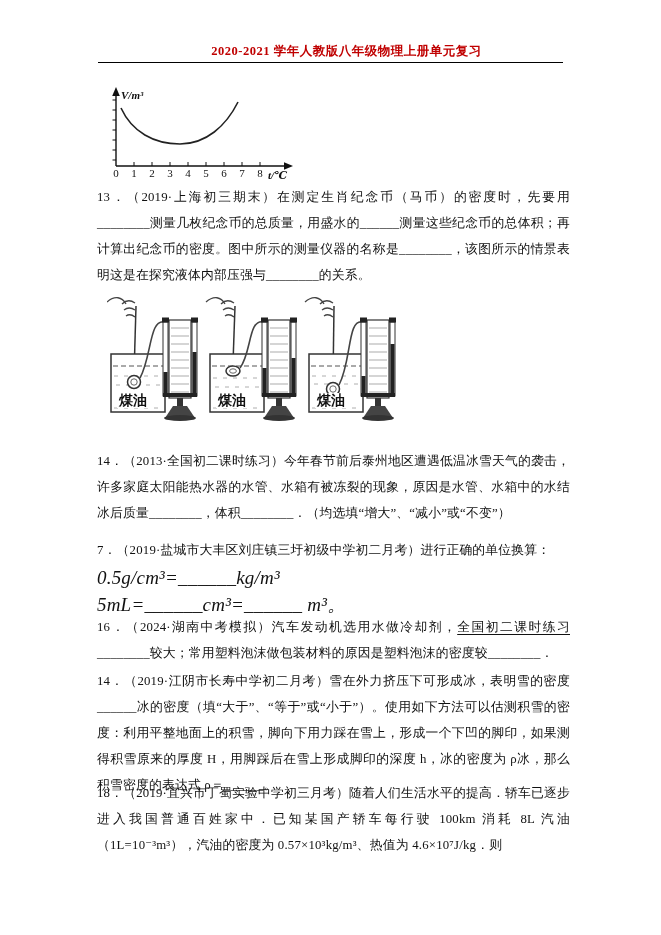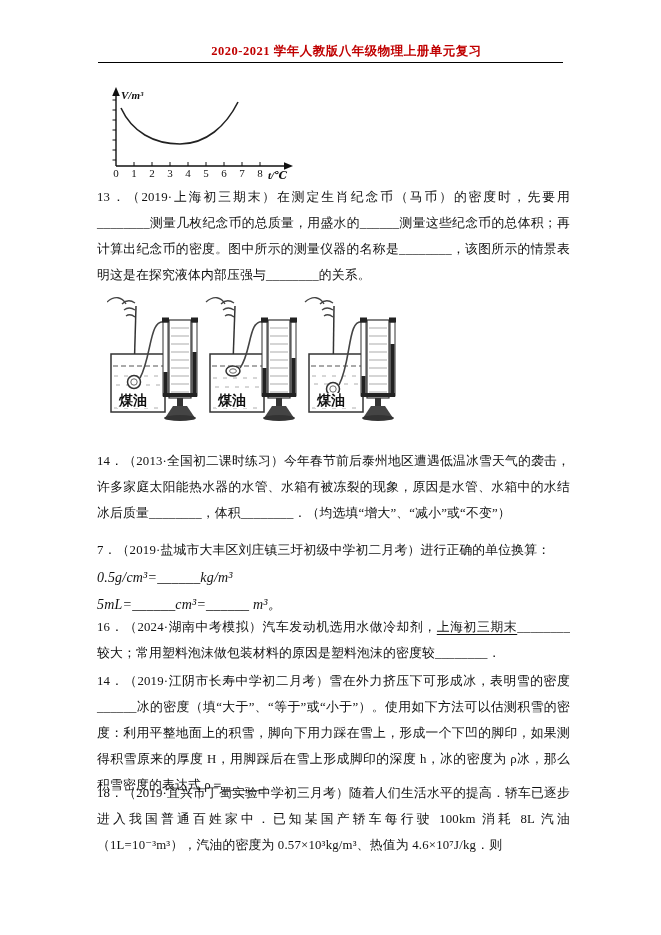--- a/index.html
+++ b/index.html
@@ -14,21 +14,21 @@
   .header-rule{
     position:absolute;top:62px;left:98px;width:465px;height:0;
     border-top:1.6px solid #000;
   }
   .graph{position:absolute;left:98px;top:86px;width:205px;height:94px;}
   .fig{position:absolute;left:107px;top:292px;width:292px;height:141px;}
   .q{
     position:absolute;left:97px;width:473px;margin:0;
     font-size:12.8px;line-height:26px;text-align:justify;letter-spacing:.2px;
   }
-  .eq{font-size:14px;line-height:27px;font-style:italic;}
+  .eq{font-size:19px;line-height:27px;font-style:italic;}
   .u{text-decoration:underline;text-underline-offset:3px;}
   svg text{font-family:"Liberation Serif","DejaVu Serif",serif;fill:#111;}
   .axis-label{font-size:11px;font-style:italic;font-weight:700;}
   .tick-label{font-size:11px;}
   .beaker-label{font-size:14px;font-weight:700;}
 </style>
 </head>
 <body>
 
 <div>
@@ -210,19 +210,19 @@
       <text class="beaker-label" x="12" y="113">煤油</text>
     </g>
   </svg>
 
   <p class="q" style="top:448px">14．（2013·全国初二课时练习）今年春节前后泰州地区遭遇低温冰雪天气的袭击，许多家庭太阳能热水器的水管、水箱有被冻裂的现象，原因是水管、水箱中的水结冰后质量________，体积________．（均选填“增大”、“减小”或“不变”）</p>
 
   <p class="q" style="top:537px">7．（2019·盐城市大丰区刘庄镇三圩初级中学初二月考）进行正确的单位换算：</p>
   <p class="q eq" style="top:564px">0.5g/cm³=______kg/m³</p>
   <p class="q eq" style="top:591px">5mL=______cm³=______ m³。</p>
 
-  <p class="q" style="top:614px"><span>16．（2024·湖南中考模拟）汽车发动机选用水做冷却剂，</span><span class="u">上海初三期末</span><span>________较大；常用塑料泡沫做包装材料的原因是塑料泡沫的密度较________．</span></p>
+  <p class="q" style="top:614px"><span>16．（2024·湖南中考模拟）汽车发动机选用水做冷却剂，</span><span class="u">全国初二课时练习</span><span>________较大；常用塑料泡沫做包装材料的原因是塑料泡沫的密度较________．</span></p>
 
   <p class="q" style="top:668px">14．（2019·江阴市长寿中学初二月考）雪在外力挤压下可形成冰，表明雪的密度______冰的密度（填“大于”、“等于”或“小于”）。使用如下方法可以估测积雪的密度：利用平整地面上的积雪，脚向下用力踩在雪上，形成一个下凹的脚印，如果测得积雪原来的厚度 H，用脚踩后在雪上形成脚印的深度 h，冰的密度为 ρ冰，那么积雪密度的表达式 ρ＝______。</p>
 
   <p class="q" style="top:780px">18．（2019·宜兴市丁蜀实验中学初三月考）随着人们生活水平的提高．轿车已逐步进入我国普通百姓家中．已知某国产轿车每行驶 100km 消耗 8L 汽油（1L=10⁻³m³），汽油的密度为 0.57×10³kg/m³、热值为 4.6×10⁷J/kg．则</p>
 
 </div>
 
 </body></html>

